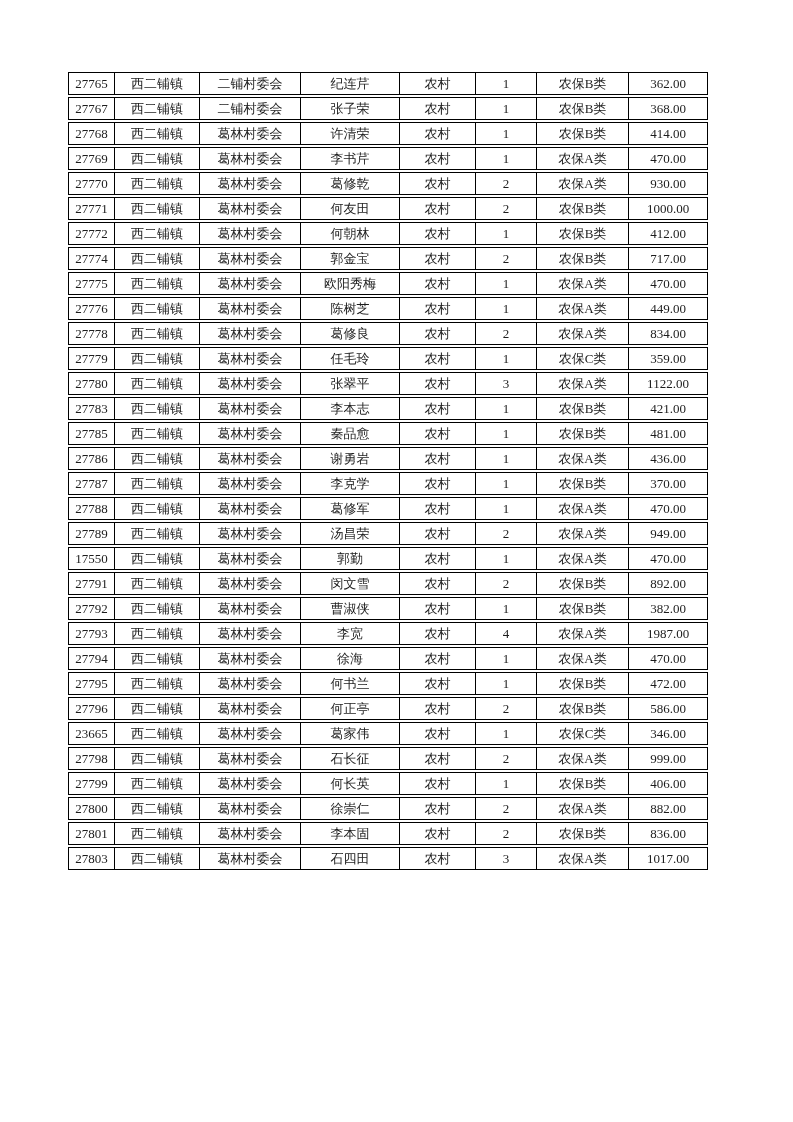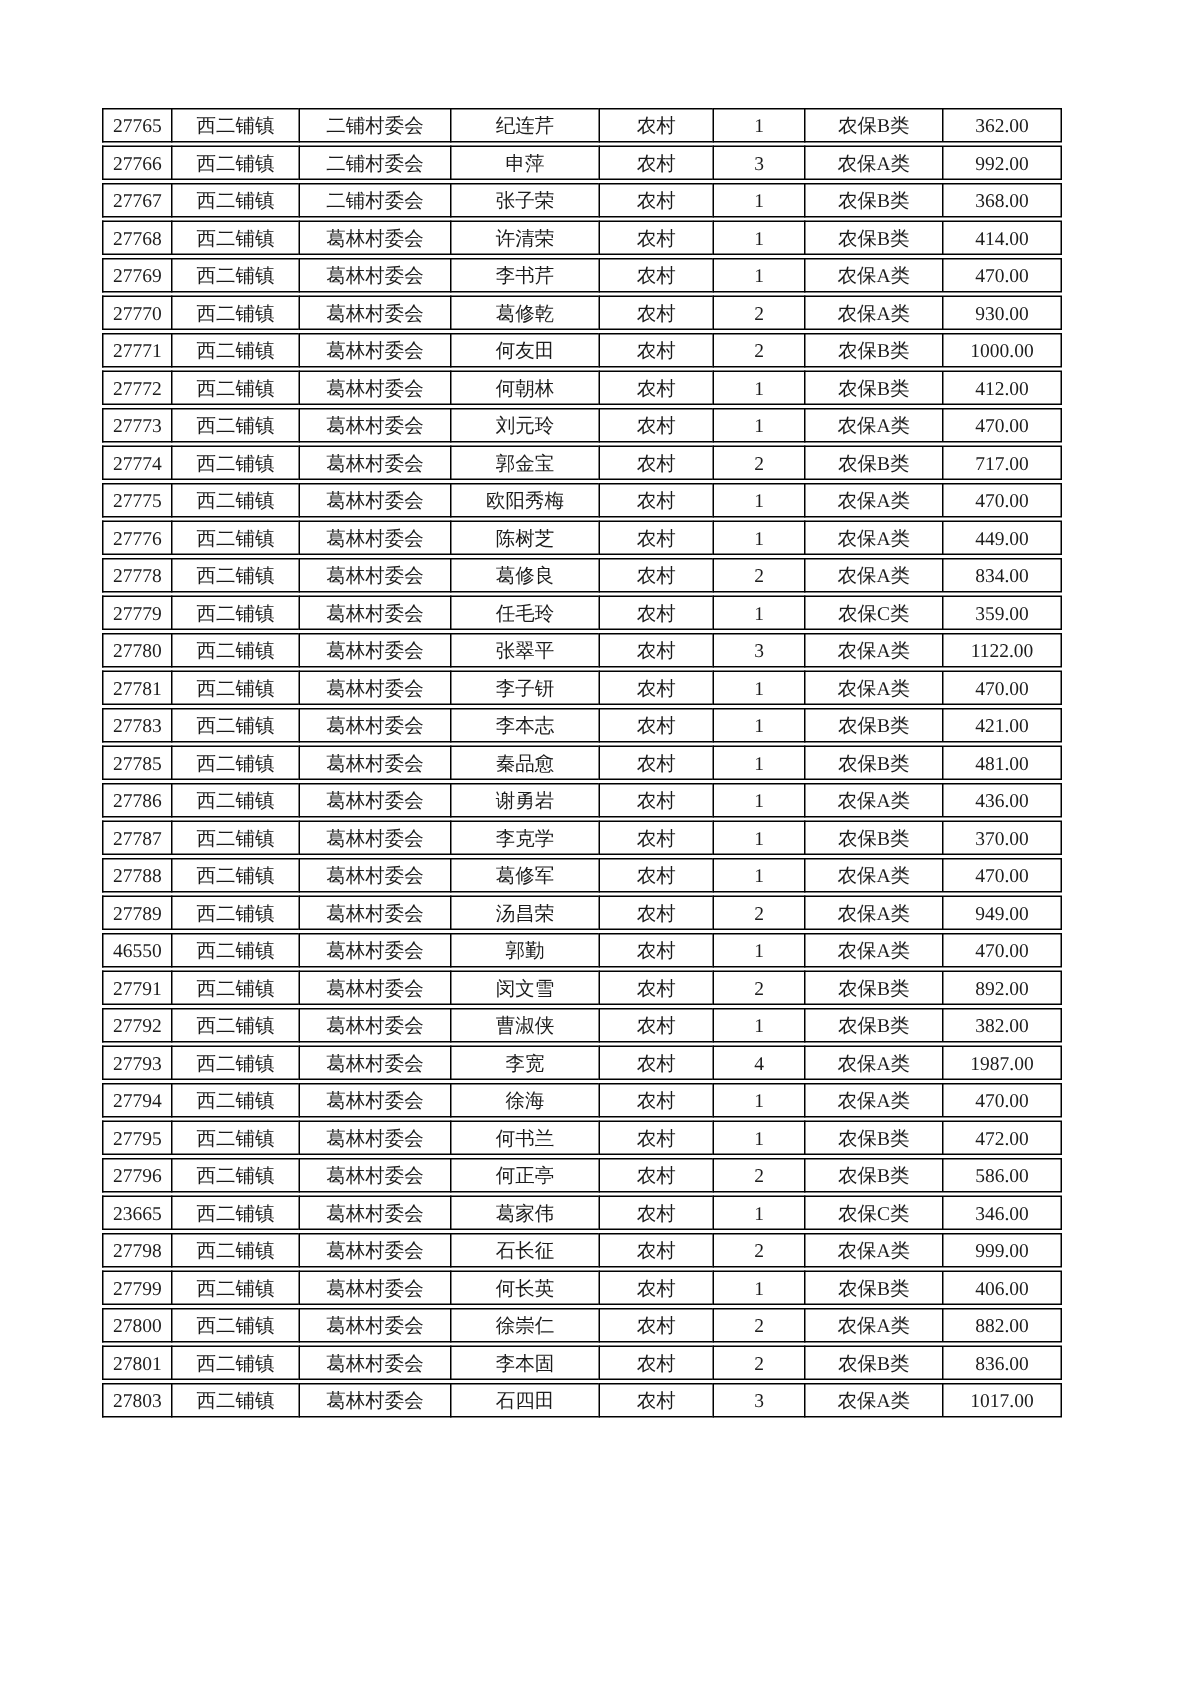--- a/index.html
+++ b/index.html
@@ -67,30 +67,20 @@
           <td class="num">27765</td>
           <td>西二铺镇</td>
           <td>二铺村委会</td>
           <td>纪连芹</td>
           <td>农村</td>
           <td class="num">1</td>
           <td>农保B类</td>
           <td class="num">362.00</td>
         </tr>
         <tr>
-          <td class="num">27766</td>
-          <td>西二铺镇</td>
-          <td>二铺村委会</td>
-          <td>申萍</td>
-          <td>农村</td>
-          <td class="num">3</td>
-          <td>农保A类</td>
-          <td class="num">992.00</td>
-        </tr>
-        <tr>
           <td class="num">27767</td>
           <td>西二铺镇</td>
           <td>二铺村委会</td>
           <td>张子荣</td>
           <td>农村</td>
           <td class="num">1</td>
           <td>农保B类</td>
           <td class="num">368.00</td>
         </tr>
         <tr>
@@ -137,30 +127,20 @@
           <td class="num">27772</td>
           <td>西二铺镇</td>
           <td>葛林村委会</td>
           <td>何朝林</td>
           <td>农村</td>
           <td class="num">1</td>
           <td>农保B类</td>
           <td class="num">412.00</td>
         </tr>
         <tr>
-          <td class="num">27773</td>
-          <td>西二铺镇</td>
-          <td>葛林村委会</td>
-          <td>刘元玲</td>
-          <td>农村</td>
-          <td class="num">1</td>
-          <td>农保A类</td>
-          <td class="num">470.00</td>
-        </tr>
-        <tr>
           <td class="num">27774</td>
           <td>西二铺镇</td>
           <td>葛林村委会</td>
           <td>郭金宝</td>
           <td>农村</td>
           <td class="num">2</td>
           <td>农保B类</td>
           <td class="num">717.00</td>
         </tr>
         <tr>
@@ -207,30 +187,20 @@
           <td class="num">27780</td>
           <td>西二铺镇</td>
           <td>葛林村委会</td>
           <td>张翠平</td>
           <td>农村</td>
           <td class="num">3</td>
           <td>农保A类</td>
           <td class="num">1122.00</td>
         </tr>
         <tr>
-          <td class="num">27781</td>
-          <td>西二铺镇</td>
-          <td>葛林村委会</td>
-          <td>李子钘</td>
-          <td>农村</td>
-          <td class="num">1</td>
-          <td>农保A类</td>
-          <td class="num">470.00</td>
-        </tr>
-        <tr>
           <td class="num">27783</td>
           <td>西二铺镇</td>
           <td>葛林村委会</td>
           <td>李本志</td>
           <td>农村</td>
           <td class="num">1</td>
           <td>农保B类</td>
           <td class="num">421.00</td>
         </tr>
         <tr>
@@ -277,21 +247,21 @@
           <td class="num">27789</td>
           <td>西二铺镇</td>
           <td>葛林村委会</td>
           <td>汤昌荣</td>
           <td>农村</td>
           <td class="num">2</td>
           <td>农保A类</td>
           <td class="num">949.00</td>
         </tr>
         <tr>
-          <td class="num">46550</td>
+          <td class="num">17550</td>
           <td>西二铺镇</td>
           <td>葛林村委会</td>
           <td>郭勤</td>
           <td>农村</td>
           <td class="num">1</td>
           <td>农保A类</td>
           <td class="num">470.00</td>
         </tr>
         <tr>
           <td class="num">27791</td>

